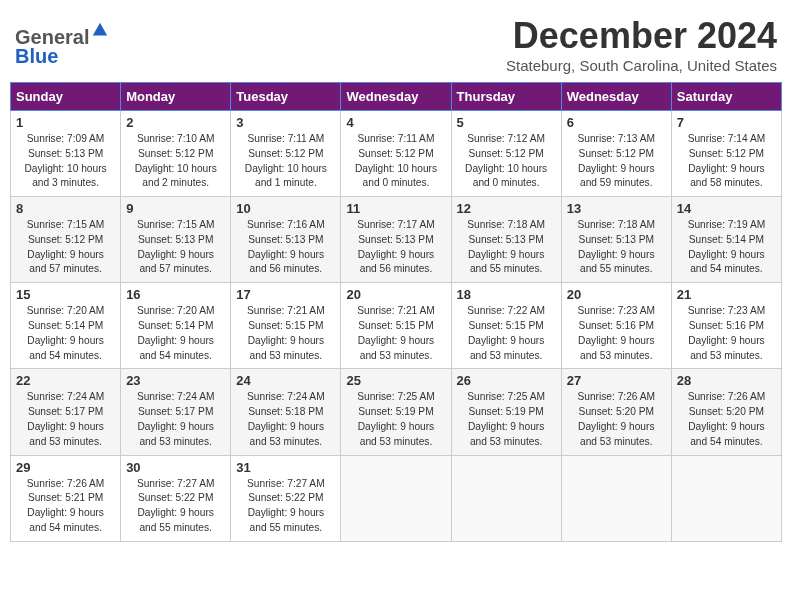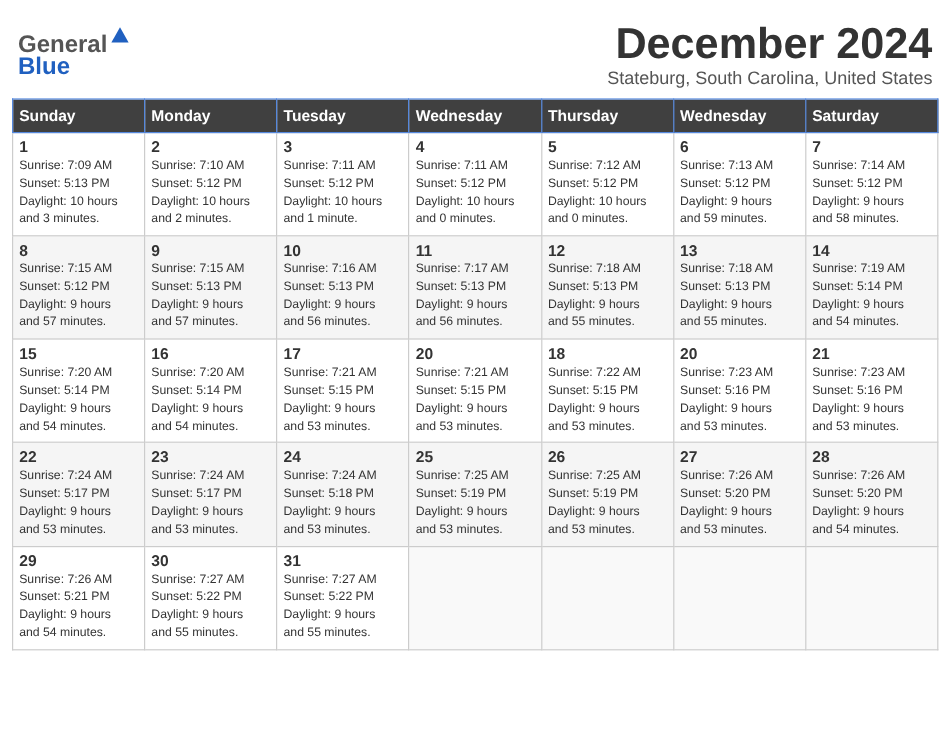--- a/index.html
+++ b/index.html
@@ -49,21 +49,21 @@
     .location {
       font-size: 15px;
       color: #555;
     }
     .calendar {
       width: 100%;
       border-collapse: collapse;
       border: 1px solid #ccc;
     }
     .calendar th {
-      background-color: #404040;
+      background-color: #701a75;
       color: #fff;
       font-size: 13px;
       font-weight: bold;
       text-align: left;
       padding: 6px 5px;
       border: 1px solid #5588dd;
     }
     .calendar td {
       width: calc(100%/7);
       vertical-align: top;
@@ -83,20 +83,21 @@
     .day-num {
       font-size: 13px;
       font-weight: bold;
       display: block;
       margin-bottom: 2px;
     }
     .day-info {
       font-size: 10.2px;
       line-height: 1.45;
       color: #333;
+      text-align: center;
     }
     .empty-cell {
       background: #f9f9f9 !important;
     }
   </style>
 </head>
 <body>
 
 <div class="header">
   <div class="logo">

